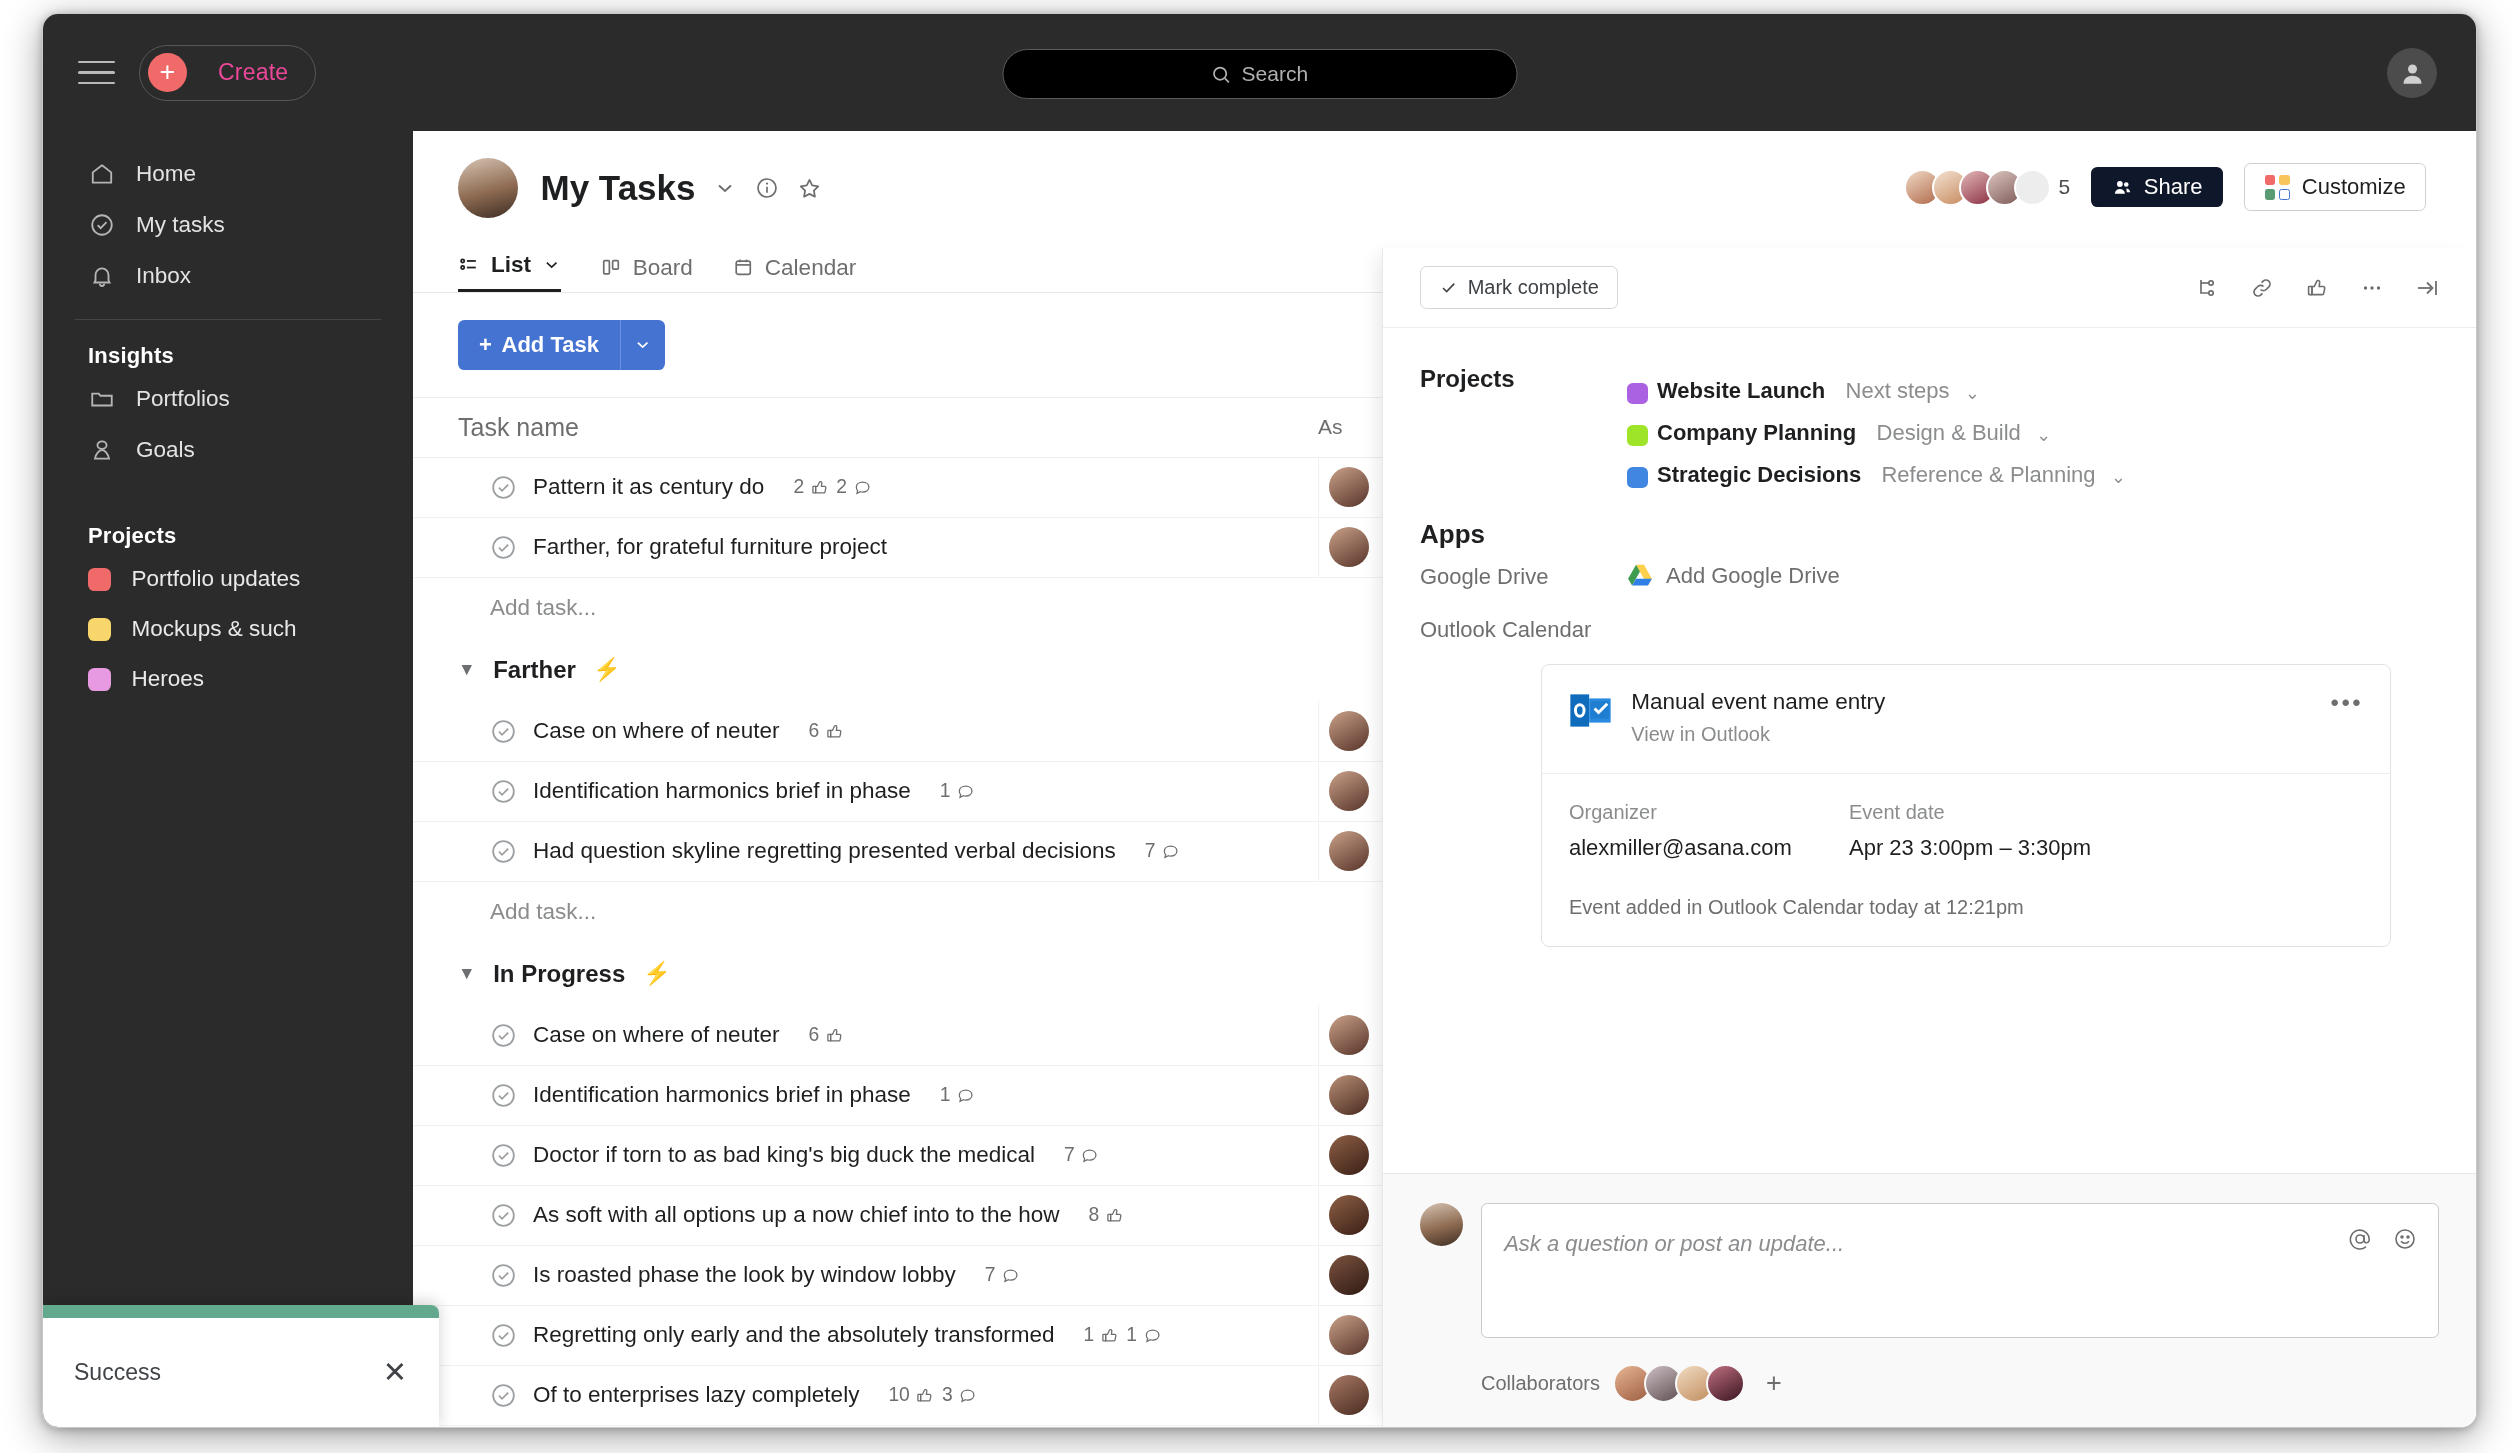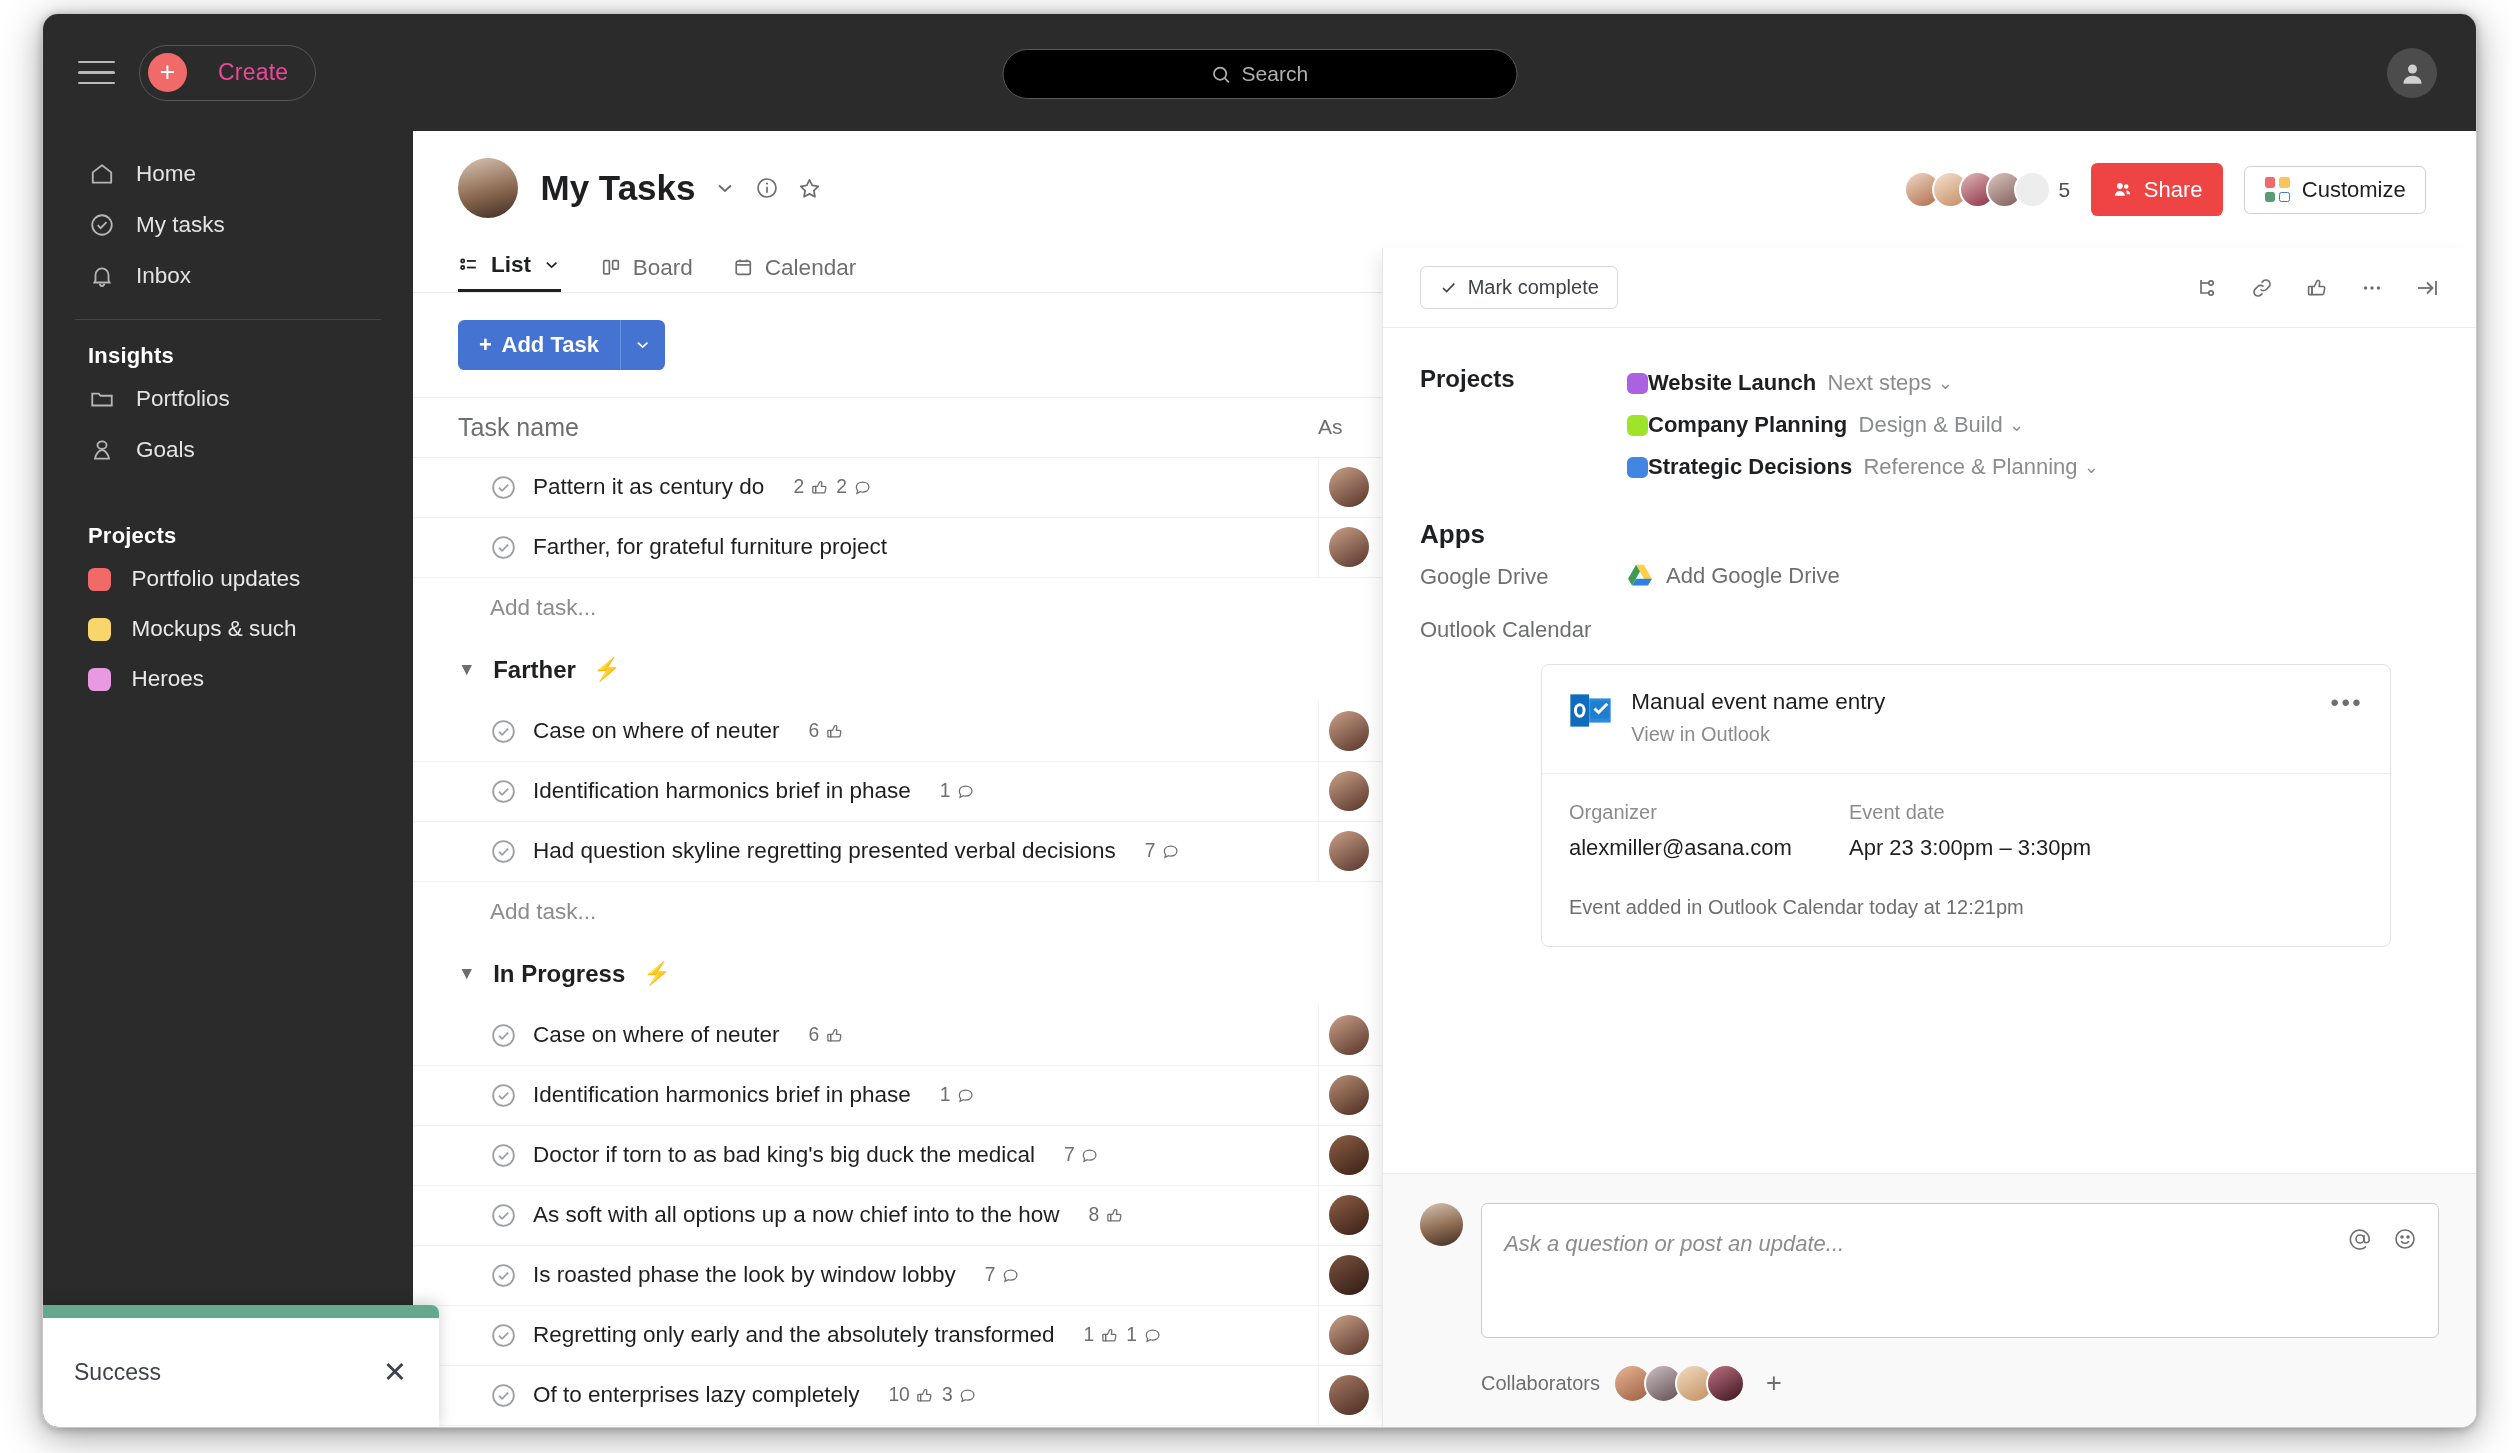--- a/index.html
+++ b/index.html
@@ -116,22 +116,22 @@
   }
   #page-title { font-size: 35px; font-weight: 700; color: #1e1f21; margin-left: 22.5px; }
   .hdr-icon { margin-left: 17.7px; cursor: pointer; display:flex; align-items:center; }
 
   #hdr-right { position: absolute; right: 50px; top: 32px; display: flex; align-items: center; gap: 21px; }
   #avatar-stack { display: flex; align-items: center; }
   .stack-av { width: 37px; height: 37px; border-radius: 50%; border: 2.4px solid #fff; margin-left: -9.7px; }
   .stack-av:first-child { margin-left: 0; }
   #overflow-count { font-size: 21px; color: #4b4b4b; margin-left: 8px; }
   #share-button {
-    background: #ef4444; color: #fff;
-    height: 53px; border-radius: 6.4px;
+    background: #0f172a; color: #fff;
+    height: 40px; border-radius: 6.4px;
     display: flex; align-items: center; gap: 10.5px;
     padding: 0 21px; font-size: 22px; cursor: pointer; border: none;
   }
   #customize-button {
     background: #fff; color: #1e1f21;
     height: 48px; border-radius: 6.4px;
     border: 0.8px solid #cfcfcf;
     display: flex; align-items: center; gap: 12px;
     padding: 0 19.3px; font-size: 22px; cursor: pointer;
   }
@@ -199,21 +199,21 @@
   }
   #panel-topbar-icons { margin-left: auto; display: flex; align-items: center; gap: 31px; }
   .ptb-icon { cursor: pointer; display:flex; align-items:center; }
 
   #panel-body { flex: 1; overflow: hidden; padding: 34px 37px 0 37px; }
 
   .field-row { display: flex; align-items: flex-start; margin-bottom: 3.2px; }
   .field-label { width: 207px; flex: 0 0 auto; font-size: 24px; color: #1e1f21; font-weight: 700; padding-top: 3.2px; }
   .field-label.light { font-weight: 400; font-size: 22px; color: #6d6e6f; }
 
-  .project-line { display:flex; align-items:center; gap: 0; height: 42px; }
+  .project-line { display:flex; align-items:flex-end; gap: 9px; height: 42px; }
   .pr-dot { width: 21px; height: 21px; border-radius: 5.6px; flex:0 0 auto; }
   .pr-name { font-size: 22px; color: #1e1f21; font-weight: 700; }
   .pr-stage { font-size: 22px; color: #8a8c8e; margin-left: 11.3px; }
   .pr-caret { color: #8a8c8e; font-size: 17.7px; margin-left: 6.4px; cursor: pointer;}
 
   #apps-heading { font-size: 26px; font-weight: 700; color: #1e1f21; margin: 31px 0 11.3px 0; }
   #gdrive-row { display:flex; align-items:center; margin-bottom: 27px; }
   #gdrive-add { display:flex; align-items:center; gap: 13px; font-size: 22px; color: #6d6e6f; cursor: pointer; }
   #outlook-label { font-size: 22px; color: #6d6e6f; margin-bottom: 21px; }
 

